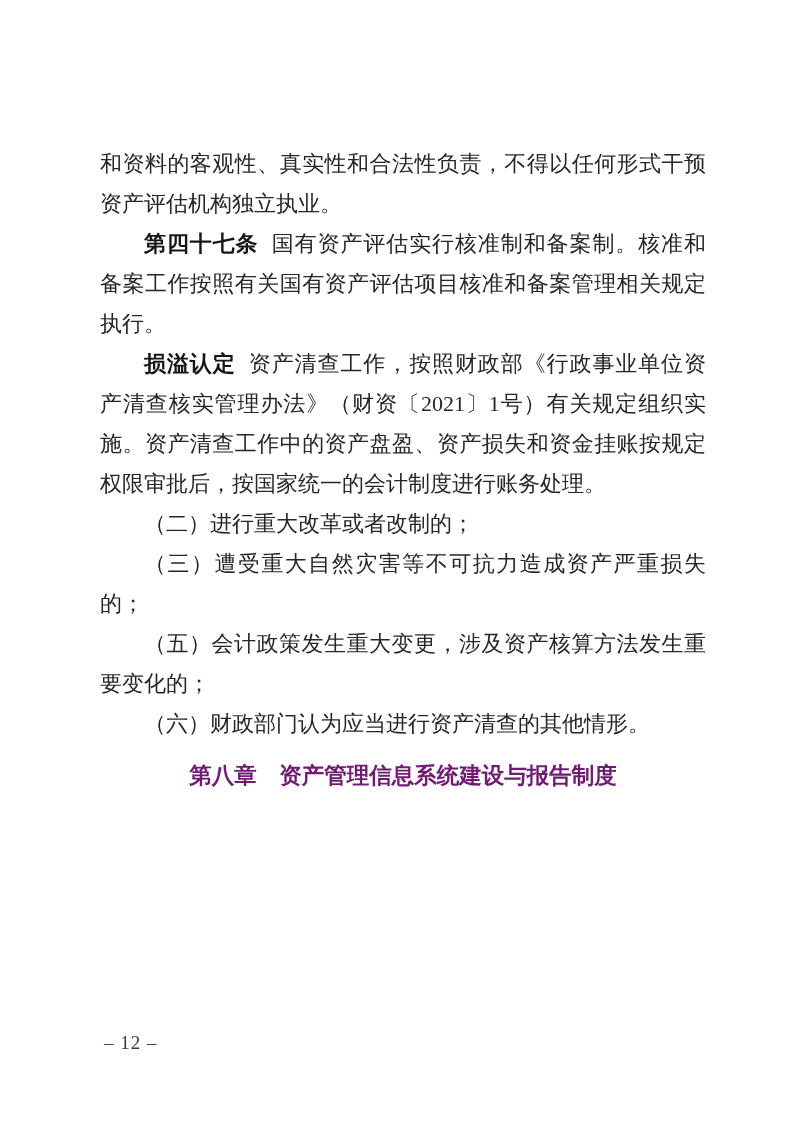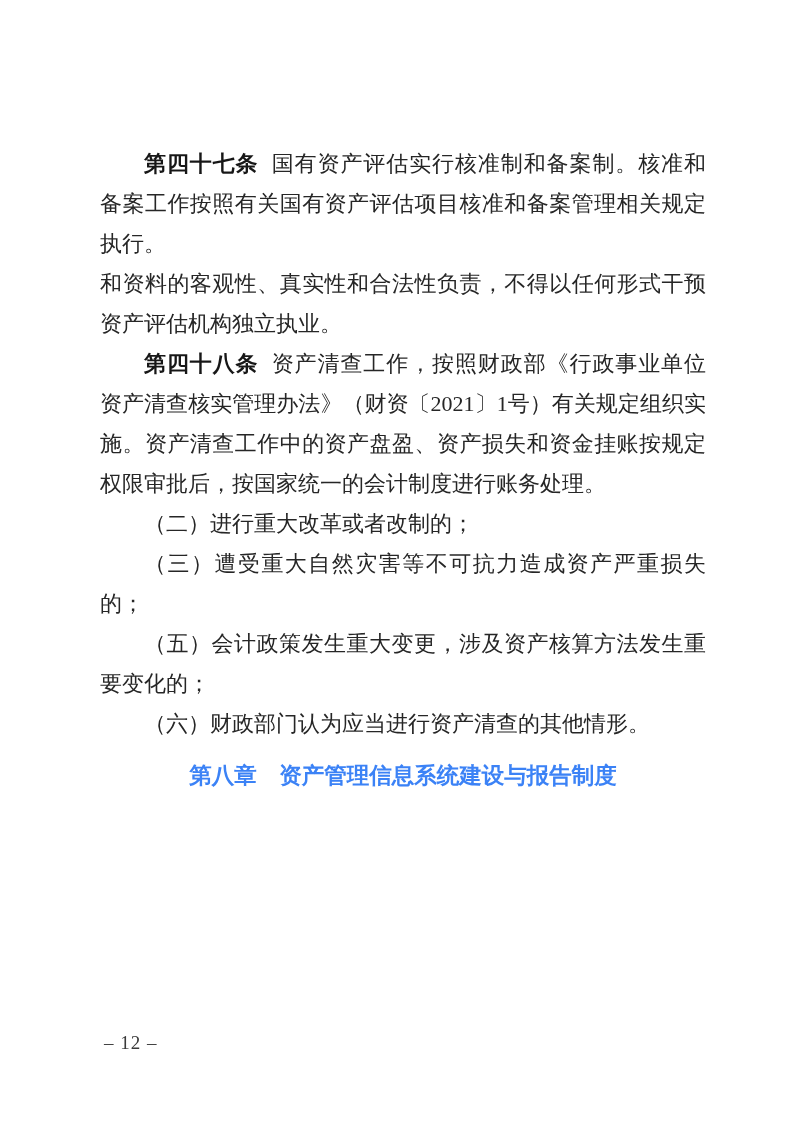--- a/index.html
+++ b/index.html
@@ -41,45 +41,45 @@
   .article-label:empty {
     margin-right: 0;
   }
   .chapter-heading {
     margin: 12px 0 0 0;
     text-align: center;
     font-family: "Liberation Sans", "DejaVu Sans", sans-serif;
     font-weight: 700;
     font-size: 22.5px;
     line-height: 40px;
-    color: #3b82f6;
+    color: #701a75;
     text-indent: 0;
   }
   .footer {
     position: absolute;
     left: 104px;
     top: 1032px;
     font-size: 19px;
     line-height: 22px;
     color: #3a3a3a;
     letter-spacing: 1px;
     text-align: right;
   }
 </style>
 </head>
 <body>
 
 <div class="page">
   <main class="content">
 
+    <p class="para"><b class="article-label"></b><span>和资料的客观性、真实性和合法性负责，不得以任何形式干预资产评估机构独立执业。</span></p>
+
     <p class="para indent"><b class="article-label">第四十七条</b><span>国有资产评估实行核准制和备案制。核准和备案工作按照有关国有资产评估项目核准和备案管理相关规定执行。</span></p>
 
-    <p class="para"><b class="article-label"></b><span>和资料的客观性、真实性和合法性负责，不得以任何形式干预资产评估机构独立执业。</span></p>
-
-    <p class="para indent"><b class="article-label">第四十八条</b><span>资产清查工作，按照财政部《行政事业单位资产清查核实管理办法》（财资〔2021〕1号）有关规定组织实施。资产清查工作中的资产盘盈、资产损失和资金挂账按规定权限审批后，按国家统一的会计制度进行账务处理。</span></p>
+    <p class="para indent"><b class="article-label">损溢认定</b><span>资产清查工作，按照财政部《行政事业单位资产清查核实管理办法》（财资〔2021〕1号）有关规定组织实施。资产清查工作中的资产盘盈、资产损失和资金挂账按规定权限审批后，按国家统一的会计制度进行账务处理。</span></p>
 
 
 
     <p class="para indent"><b class="article-label"></b><span>（二）进行重大改革或者改制的；</span></p>
 
     <p class="para indent"><b class="article-label"></b><span>（三）遭受重大自然灾害等不可抗力造成资产严重损失的；</span></p>
 
 
     <p class="para indent"><b class="article-label"></b><span>（五）会计政策发生重大变更，涉及资产核算方法发生重要变化的；</span></p>
 

